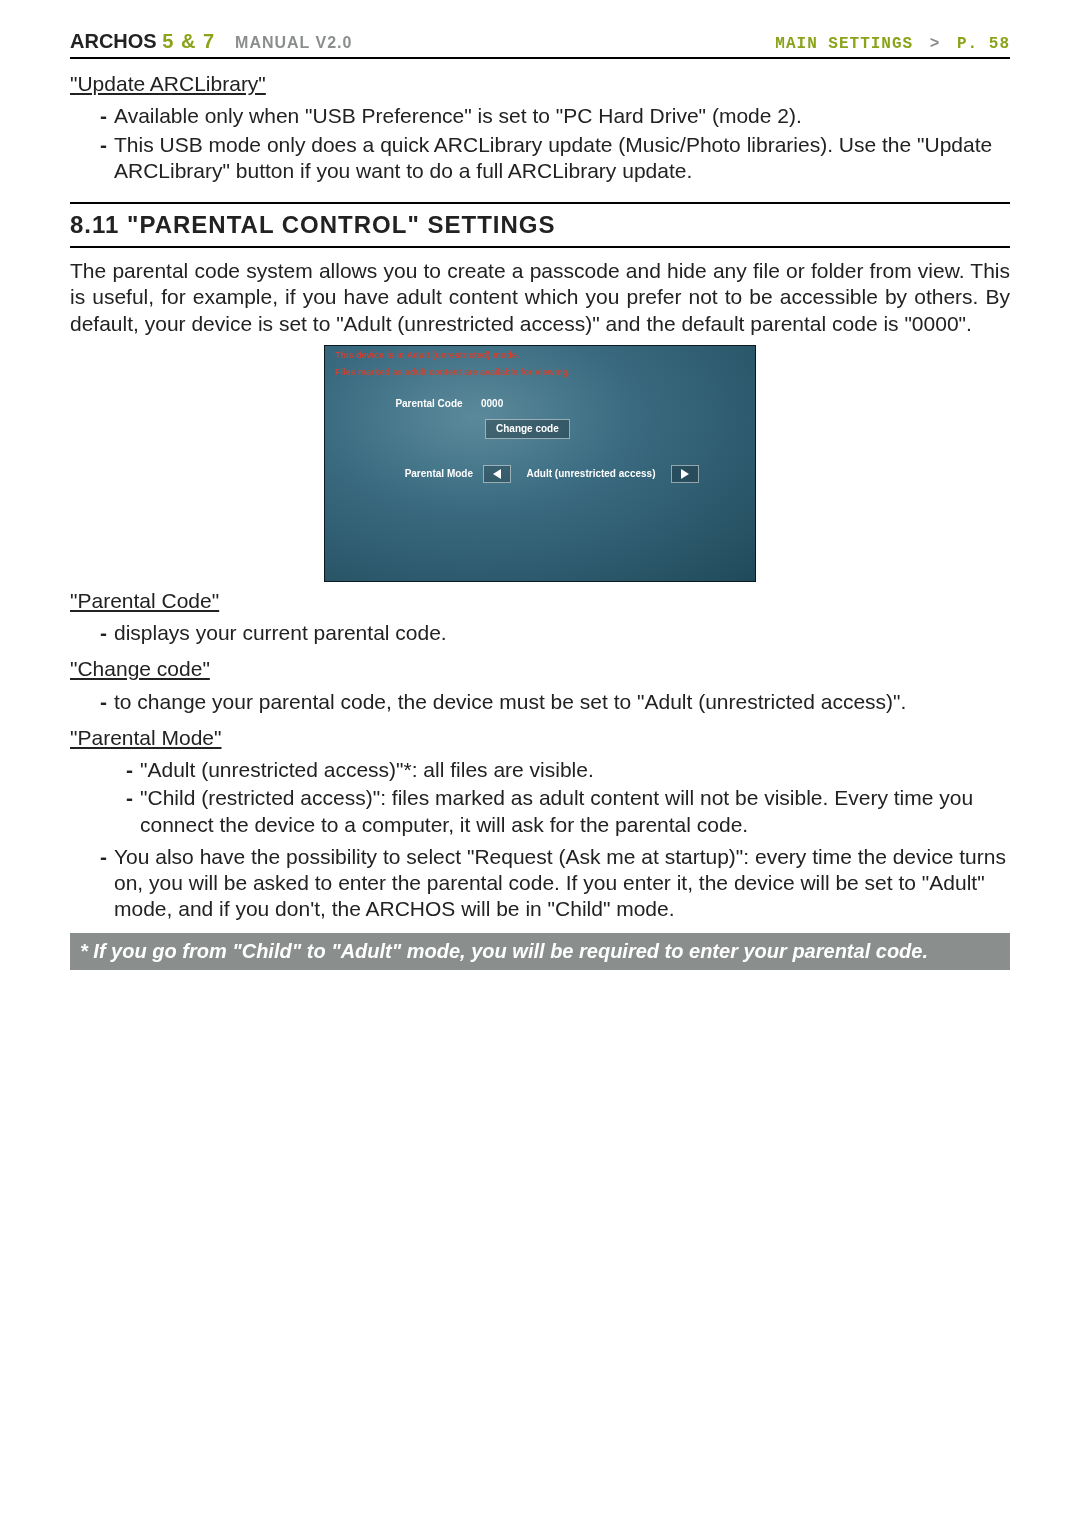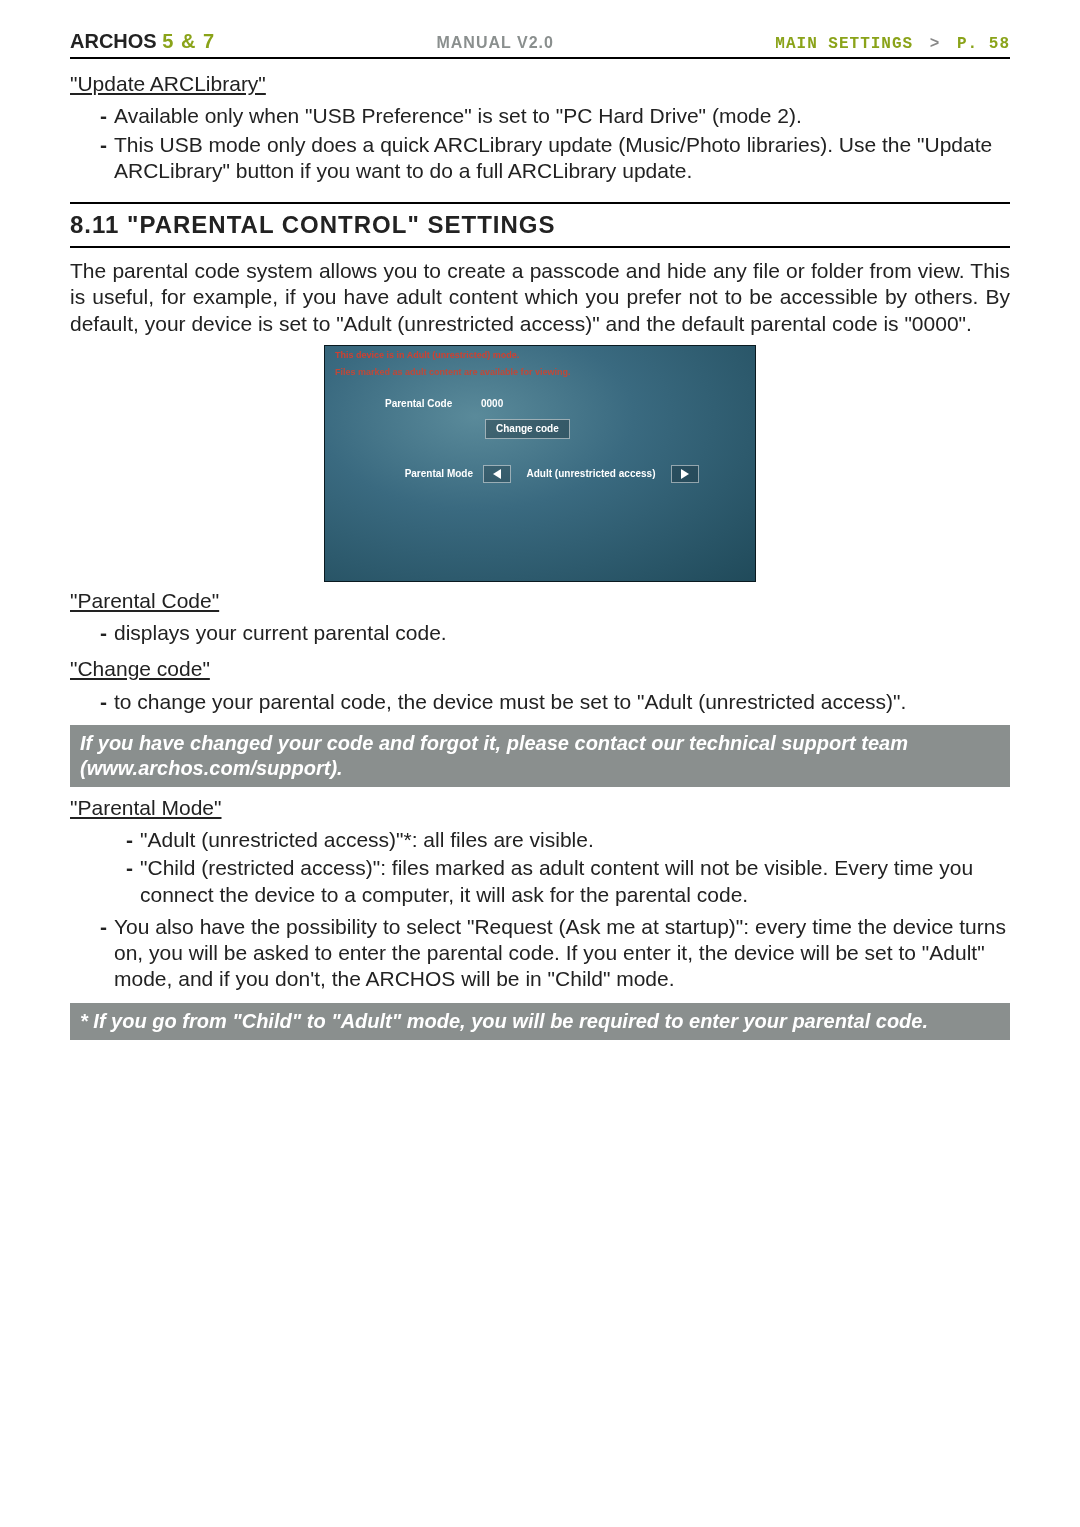--- a/index.html
+++ b/index.html
@@ -36,21 +36,21 @@
     font-family: Arial, sans-serif;
   }
   .logo .models {
     color: var(--olive);
     font-weight: 900;
     letter-spacing: 1px;
     font-family: "Arial Black", Arial, sans-serif;
   }
   .manual {
     flex: 1;
-    text-align: center;
+    text-align: left;
     color: #8a8f8e;
     font-weight: 700;
     letter-spacing: 1px;
     font-size: 16px;
     font-family: "Arial Black", Arial, sans-serif;
   }
   .crumb {
     font-family: Liberation Mono, monospace;
     font-weight: 900;
     letter-spacing: 1px;
@@ -170,21 +170,21 @@
   .tri-right{ width:0;height:0;border-top:5px solid transparent;border-bottom:5px solid transparent;border-left:8px solid #fff; }
   .home-shape { width:0;height:0;border-left:6px solid transparent;border-right:6px solid transparent;border-bottom:7px solid #fff; position:relative; top:-1px;}
   .home-shape::after{content:"";position:absolute;left:-3px;top:6px;width:6px;height:4px;background:#fff;}
   .lock-shape { width:9px;height:7px;background:#ffd060;position:relative;border-radius:1px;}
   .lock-shape::before{content:"";position:absolute;left:1px;top:-5px;width:5px;height:5px;border:1px solid #ffd060;border-bottom:none;border-radius:3px 3px 0 0;}
 
   .red1 { color:#d04030; font-size:9px; font-weight:700; padding: 4px 10px 0; }
   .red2 { color:#c04838; font-size:9px; font-weight:700; padding: 6px 10px; }
 
   .row-code { display:flex; align-items:center; gap:8px; padding: 14px 0 0 60px; font-weight:700; font-size:10px;}
-  .row-code .lbl { width:88px; text-align:left; }
+  .row-code .lbl { width:88px; text-align:center; }
   .btn-change {
     display:inline-block;
     margin: 8px 0 0 160px;
     padding: 3px 10px;
     border: 1px solid rgba(255,255,255,0.5);
     background: rgba(0,0,0,0.25);
     font-weight:700;
     font-size:10px;
   }
   .row-mode {
@@ -279,21 +279,20 @@
       <li>displays your current parental code.</li>
     </ul>
 
     <p class="u">"Change code"</p>
     <ul class="dash">
       <li>
         <span>to change your parental code, the device must be set to "</span><b>Adult (unrestricted access)</b><span>".</span>
       </li>
     </ul>
 
-    <div class="noteBox">If you have changed your code and forgot it, please contact our technical support team (www.archos.com/support).</div>
 
     <p class="u">"Parental Mode"</p>
     <ul class="dash2">
       <li>
         <span>"</span><b>Adult (unrestricted access)</b><span>"*: all files are visible.</span>
       </li>
       <li>
         <span>"</span><b>Child (restricted access)</b><span>": files marked as adult content will not be visible. Every time you connect the device to a computer, it will ask for the parental code.</span>
       </li>
     </ul>

